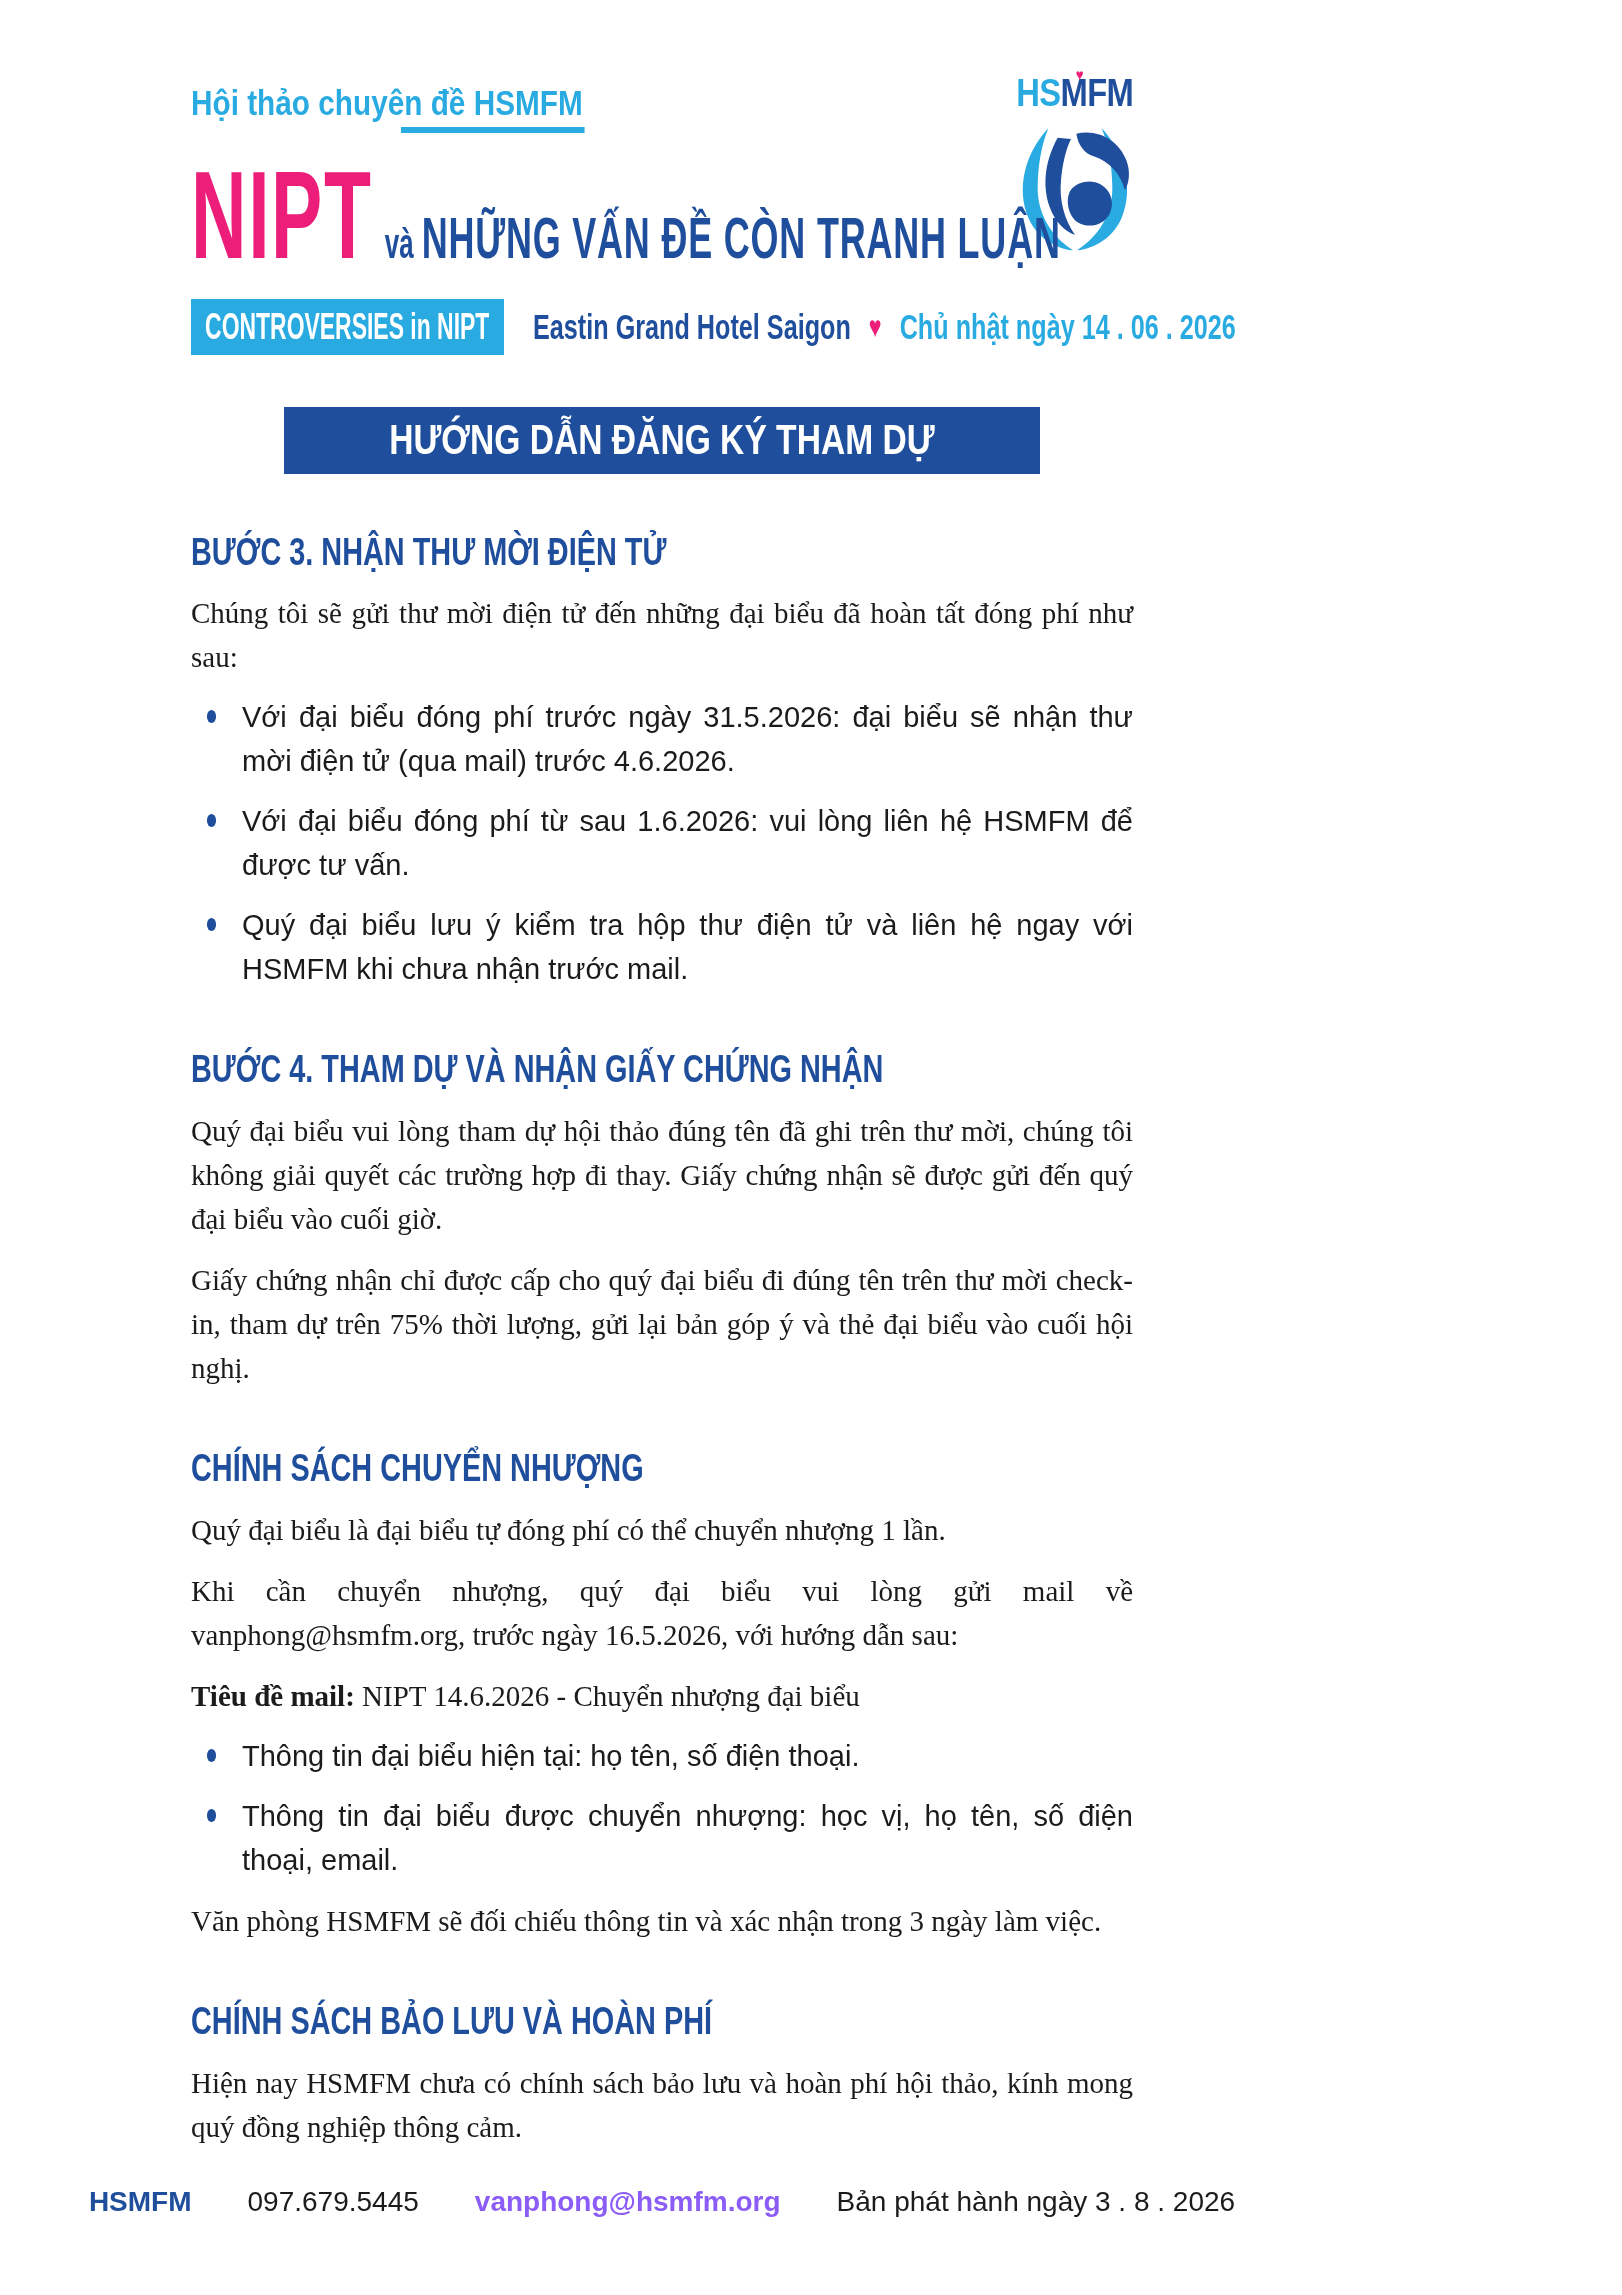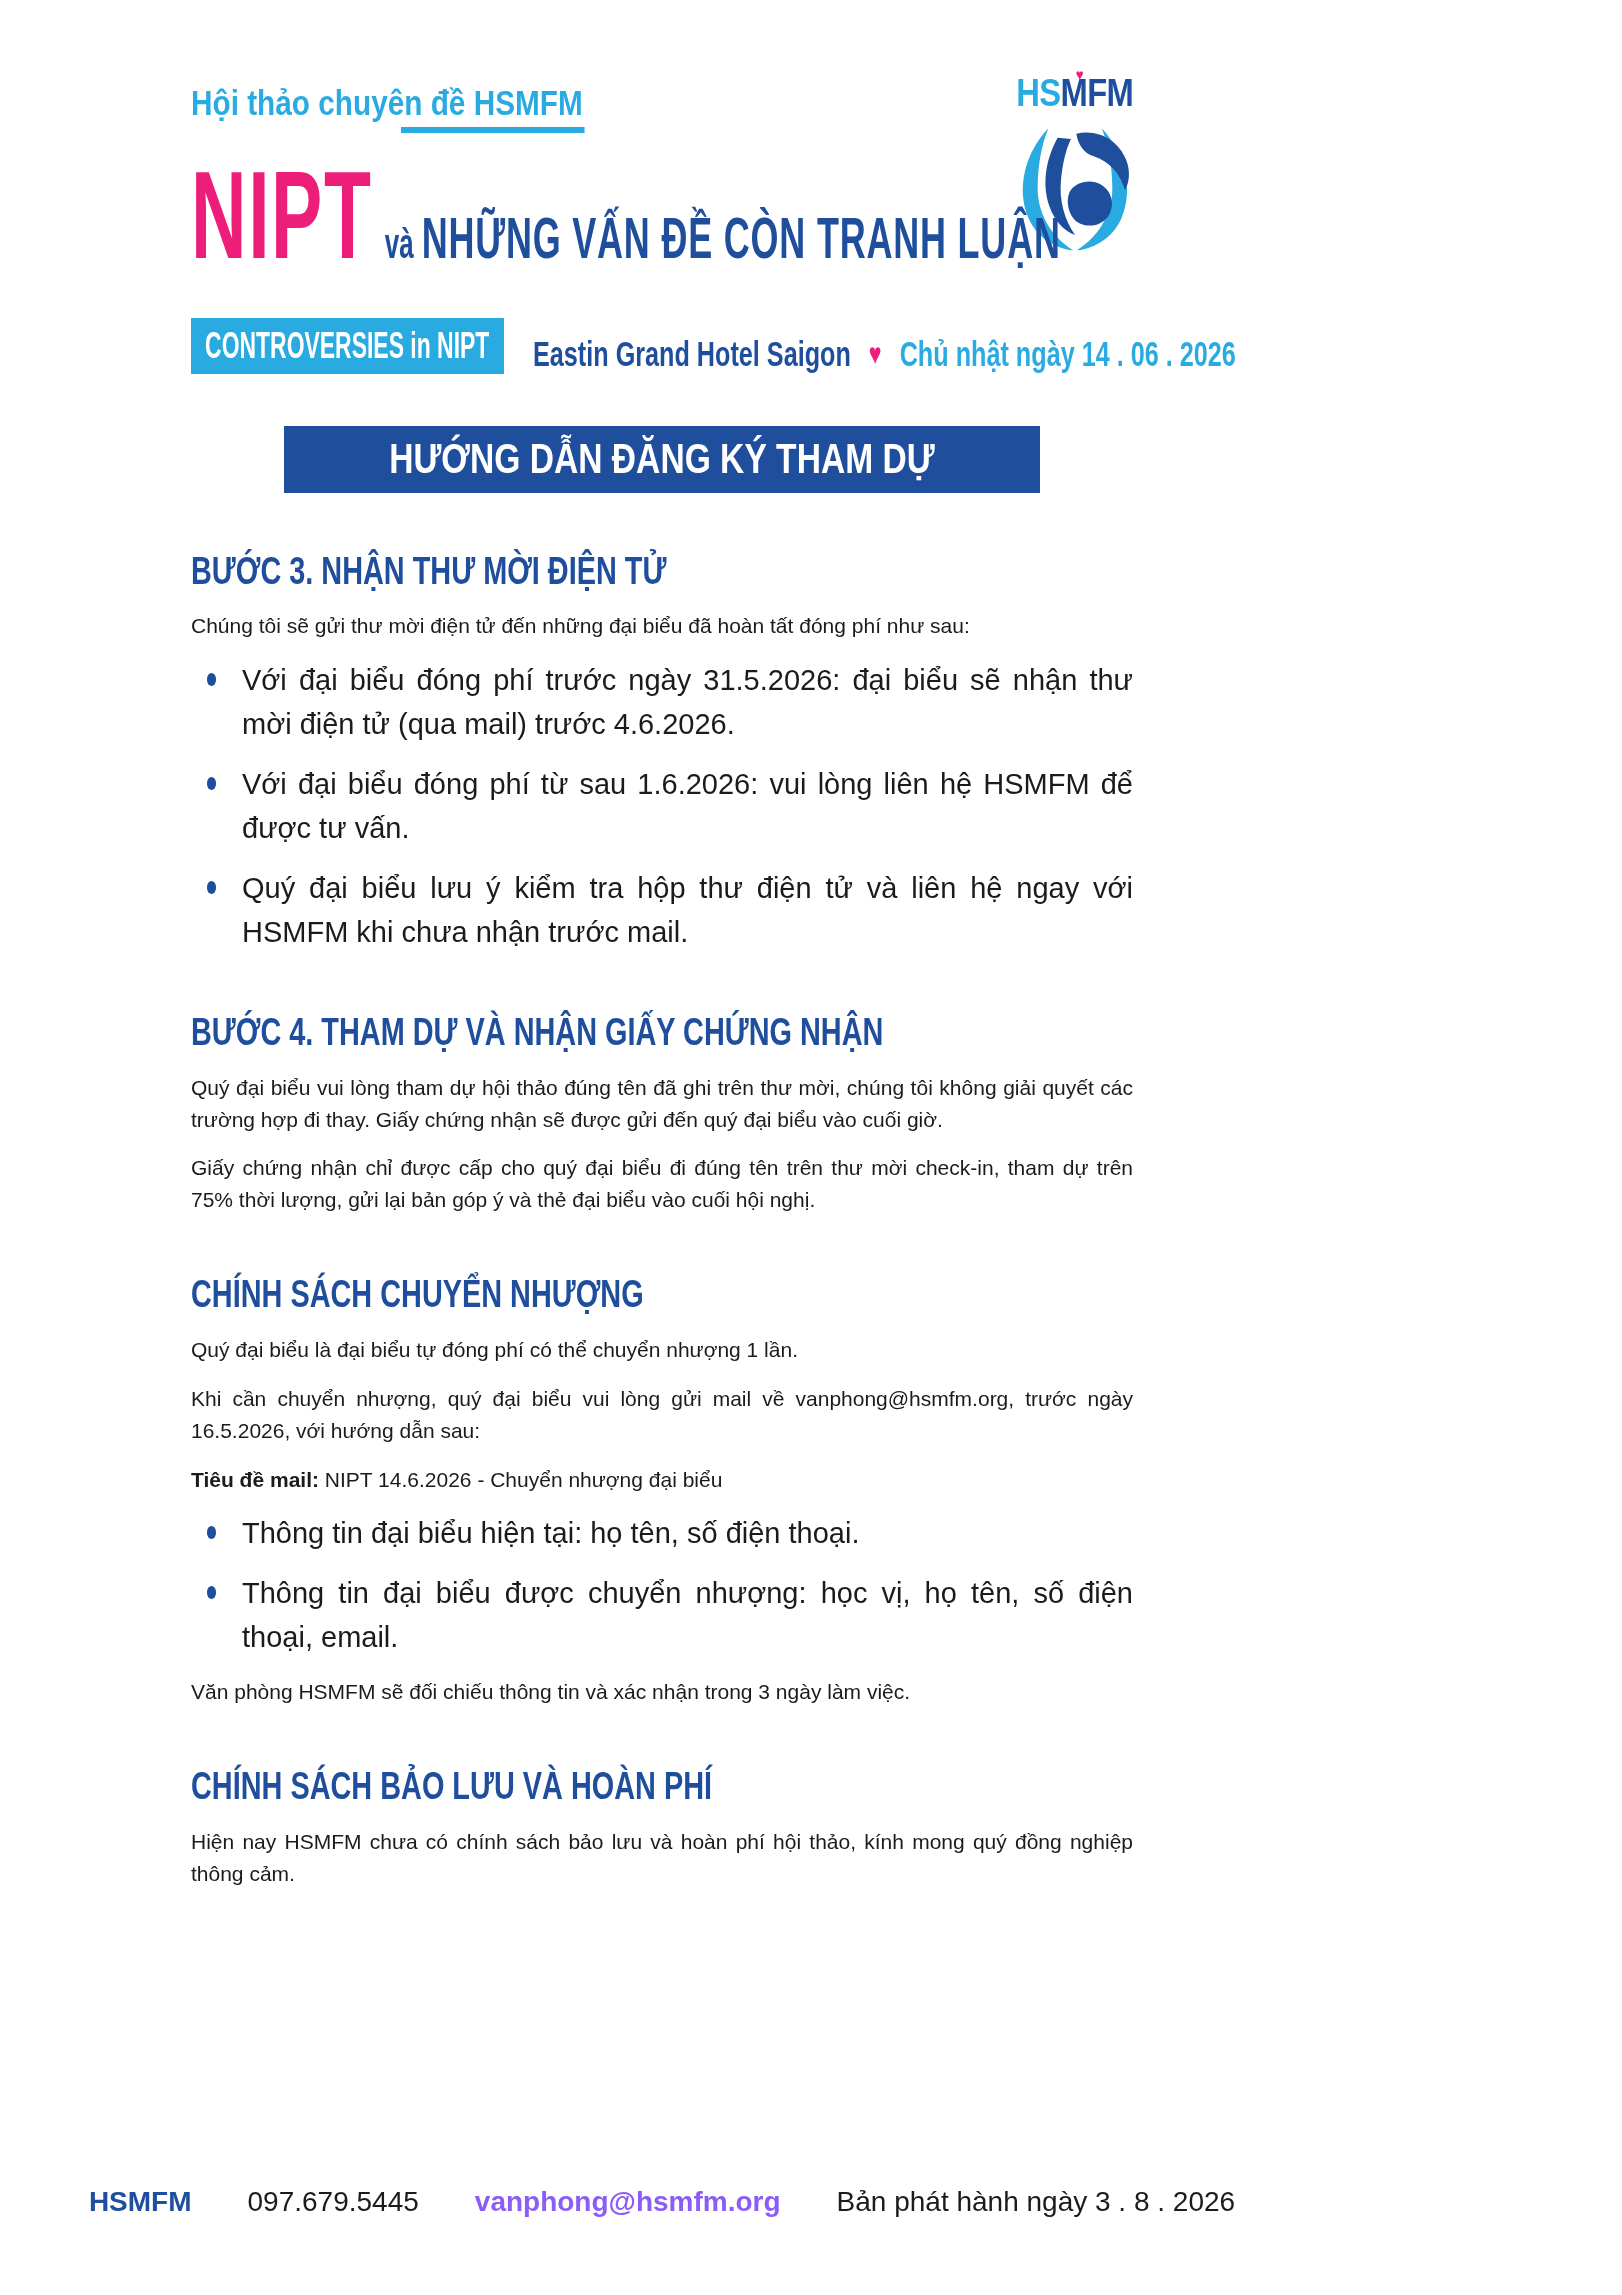--- a/index.html
+++ b/index.html
@@ -32,21 +32,21 @@
   }
 
   .title-row {
     margin-top: 30px; white-space: nowrap; line-height: 1;
     transform: scaleX(.62); transform-origin: 0 100%;
   }
   .title-nipt { font-size: 124px; font-weight: bold; letter-spacing: 2.6px; color: var(--pink, #EC1E79); }
   .title-va   { font-size: 42px;  font-weight: bold; margin: 0 13px 0 19.6px; color: var(--navy, #1F4E9C); }
   .title-rest { font-size: 58px;  font-weight: bold; letter-spacing: 1.3px; color: var(--navy, #1F4E9C); }
 
-  .meta-row { margin-top: 41px; display: flex; align-items: flex-end; gap: 29px; }
+  .meta-row { margin-top: 22px; display: flex; align-items: center; gap: 29px; }
   .tagline-box {
     width: 313px; height: 56px; flex: 0 0 auto;
     background: var(--cyan, #29ABE2);
     display: flex; align-items: center; justify-content: center;
   }
   .tagline-text {
     color: #fff; font-weight: bold; font-size: 37px; white-space: nowrap;
     transform: scaleX(.62); transform-origin: 50% 50%;
   }
   .meta-right {
@@ -83,22 +83,22 @@
     transform: scaleX(.8); transform-origin: 50% 50%;
   }
 
   
   .section-heading {
     margin-top: 56px; line-height: 1.15; white-space: nowrap;
     font-size: 39px; font-weight: bold; color: var(--navy, #1F4E9C);
     transform: scaleX(.74); transform-origin: 0 100%;
   }
   .para {
-    margin: 17px 0 0; font-size: 21px; line-height: 1.52;
-    color: #1b1b1b; text-align: justify;
+    margin: 17px 0 0; font-size: 29px; line-height: 1.52;
+    color: #1b1b1b; text-align: justify; font-family: Liberation Serif, serif;
   }
   .para .label { font-weight: bold; }
   .bullets { list-style: none; margin: 7.9px 0 0; padding: 0; }
   .bullets li {
     position: relative; margin-top: 15.7px; padding-left: 51px;
     font-size: 29px; line-height: 1.52; color: #1b1b1b; text-align: justify;
   }
   .bullets li::before {
     content: ""; position: absolute; left: 15.7px; top: 15px;
     width: 9.8px; height: 13px; border-radius: 50%;

